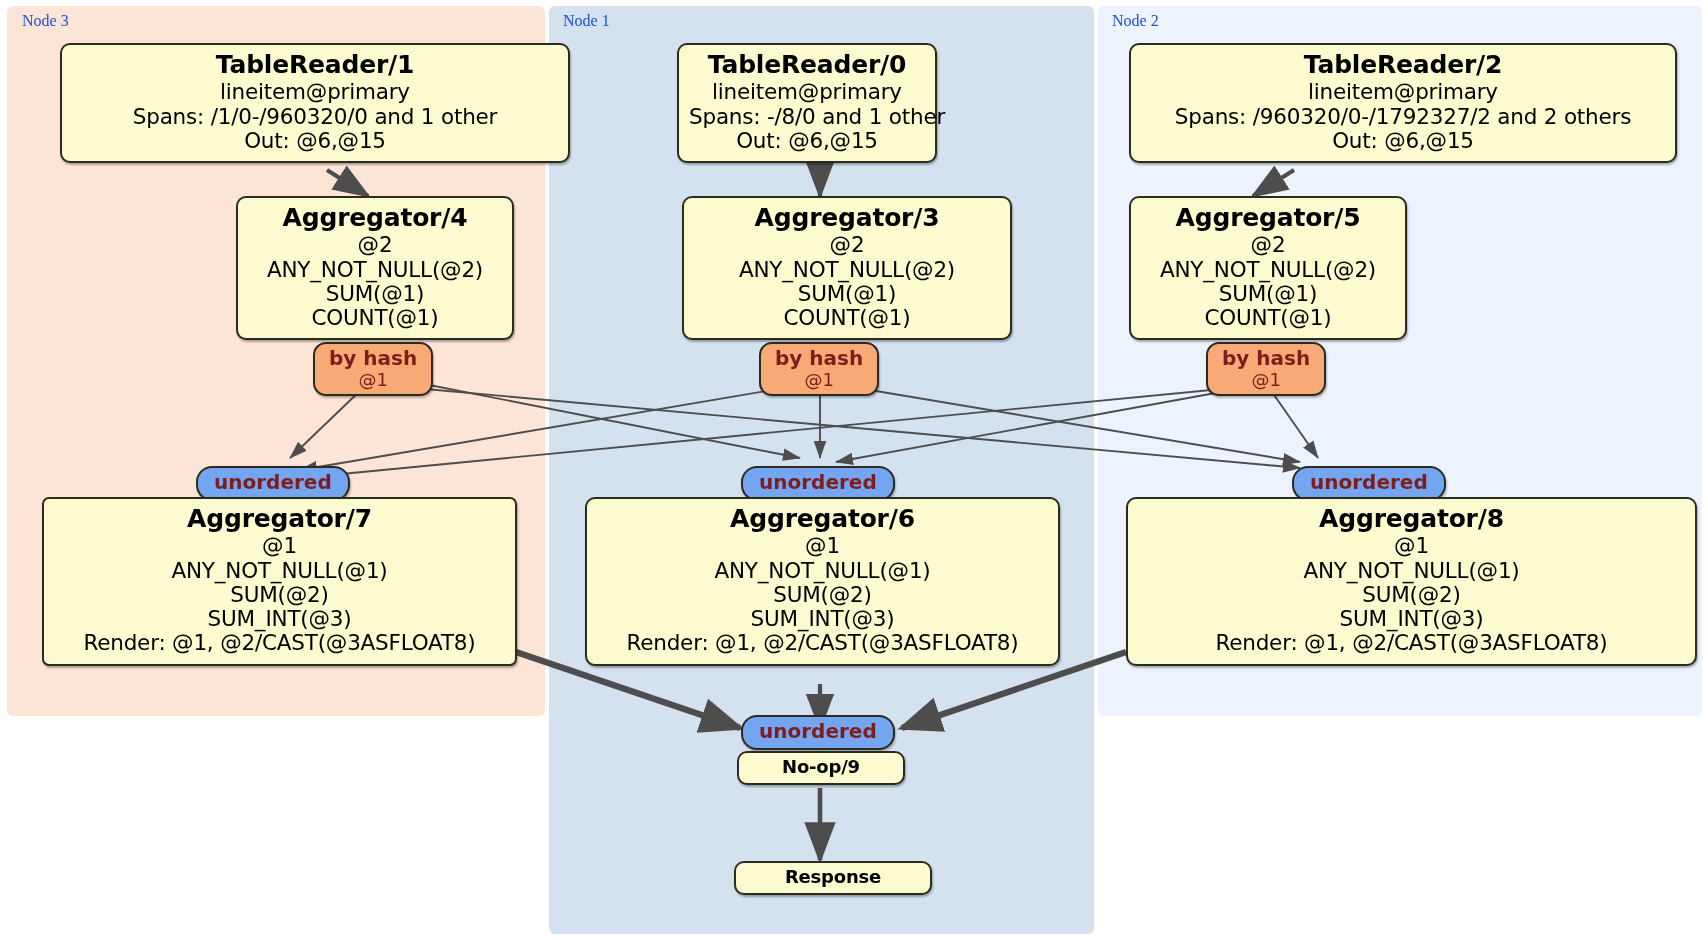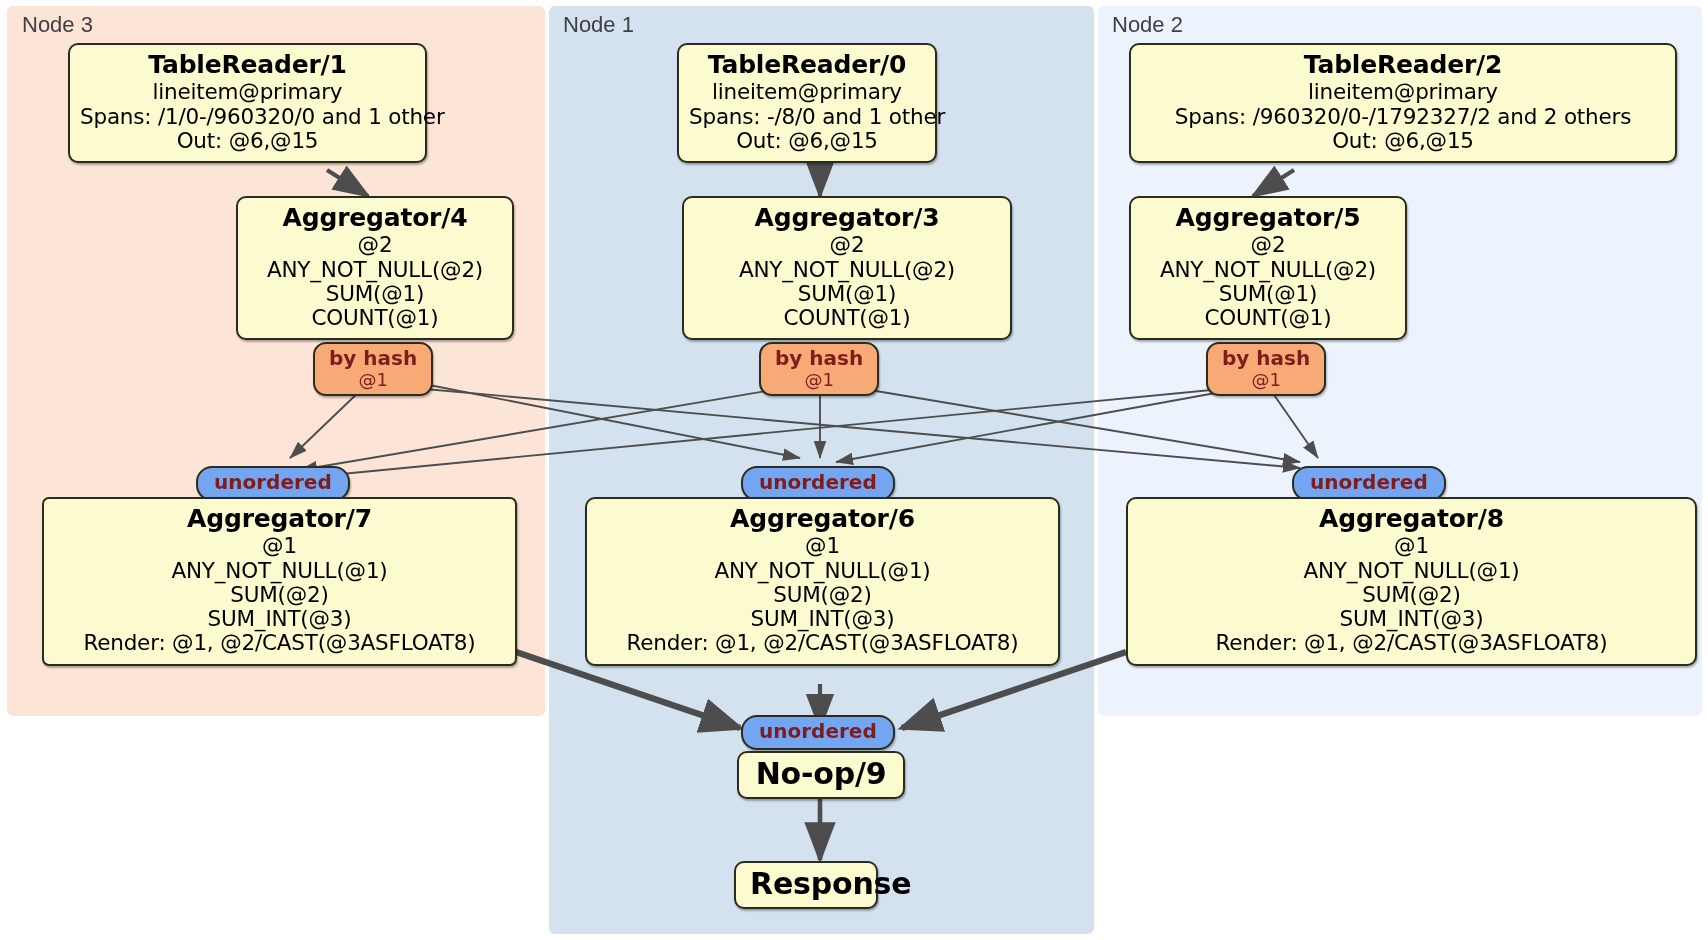--- a/index.html
+++ b/index.html
@@ -17,23 +17,23 @@
   }
 
   
   .node-panel {
     position: absolute;
     border-radius: 6px;
     box-sizing: border-box;
   }
   .node-label {
     position: absolute;
-    font-size: 22px;
-    color: #404040;
-    font-family: Liberation Sans, sans-serif;
+    font-size: 16px;
+    color: #1d4ed8;
+    font-family: Liberation Serif, serif;
     white-space: nowrap;
   }
 
   
   #edges {
     position: absolute;
     left: 0;
     top: 0;
     width: 1708px;
     height: 940px;
@@ -63,21 +63,21 @@
   .proc .ln {
     display: block;
     font-size: 21.5px;
     letter-spacing: -0.2px;
     white-space: nowrap;
   }
   .proc.compact {
     padding: 4px 14px 6px 14px;
   }
   .proc.compact .ttl {
-    font-size: 30px;
+    font-size: 18px;
     margin-bottom: 0;
   }
 
   
   .badge {
     position: absolute;
     box-sizing: border-box;
     text-align: center;
     border: 2.2px solid #2b2b20;
     color: #7f1d1d;
@@ -147,21 +147,21 @@
     <path d="M 1232,390 L 836,462" stroke="#4d4d4d" stroke-width="1.9" fill="none" marker-end="url(#ah-thin)"></path>
     <path d="M 1272,392 L 1318,458" stroke="#4d4d4d" stroke-width="1.9" fill="none" marker-end="url(#ah-thin)"></path>
 
     <path d="M 516,652 L 740,728" stroke="#4d4d4d" stroke-width="6.2" fill="none" marker-end="url(#ah-thick)"></path>
     <path d="M 820,684 L 820,728" stroke="#4d4d4d" stroke-width="4.2" fill="none" marker-end="url(#ah)"></path>
     <path d="M 1126,652 L 902,728" stroke="#4d4d4d" stroke-width="6.2" fill="none" marker-end="url(#ah-thick)"></path>
 
     <path d="M 820,788 L 820,860" stroke="#4d4d4d" stroke-width="4.6" fill="none" marker-end="url(#ah)"></path>
   </svg>
 
-  <div class="proc" style="left:68px; top:43px; width:359px;">
+  <div class="proc" style="left:60px; top:43px; width:510px;">
     <span class="ttl">TableReader/1</span>
     <span class="ln">lineitem@primary</span>
     <span class="ln">Spans: /1/0-/960320/0 and 1 other</span>
     <span class="ln">Out: @6,@15</span>
   </div>
 
   <div class="proc" style="left:657px; top:43px; width:260px;margin-left:20px;">
     <span class="ttl">TableReader/0</span>
     <span class="ln">lineitem@primary</span>
     <span class="ln">Spans: -/8/0 and 1 other</span>
@@ -254,17 +254,17 @@
   </div>
 
   <div class="badge unordered" style="left:741px; top:715px;">
     <span class="bl">unordered</span>
   </div>
 
   <div class="proc compact" style="left:737px; top:751px; width:168px;">
     <span class="ttl">No-op/9</span>
   </div>
 
-  <div class="proc compact" style="left:734px; top:861px; width:144px;">
+  <div class="proc compact" style="left:734px; top:861px; width:198px;">
     <span class="ttl">Response</span>
   </div>
 
 </div>
 
 </body></html>

